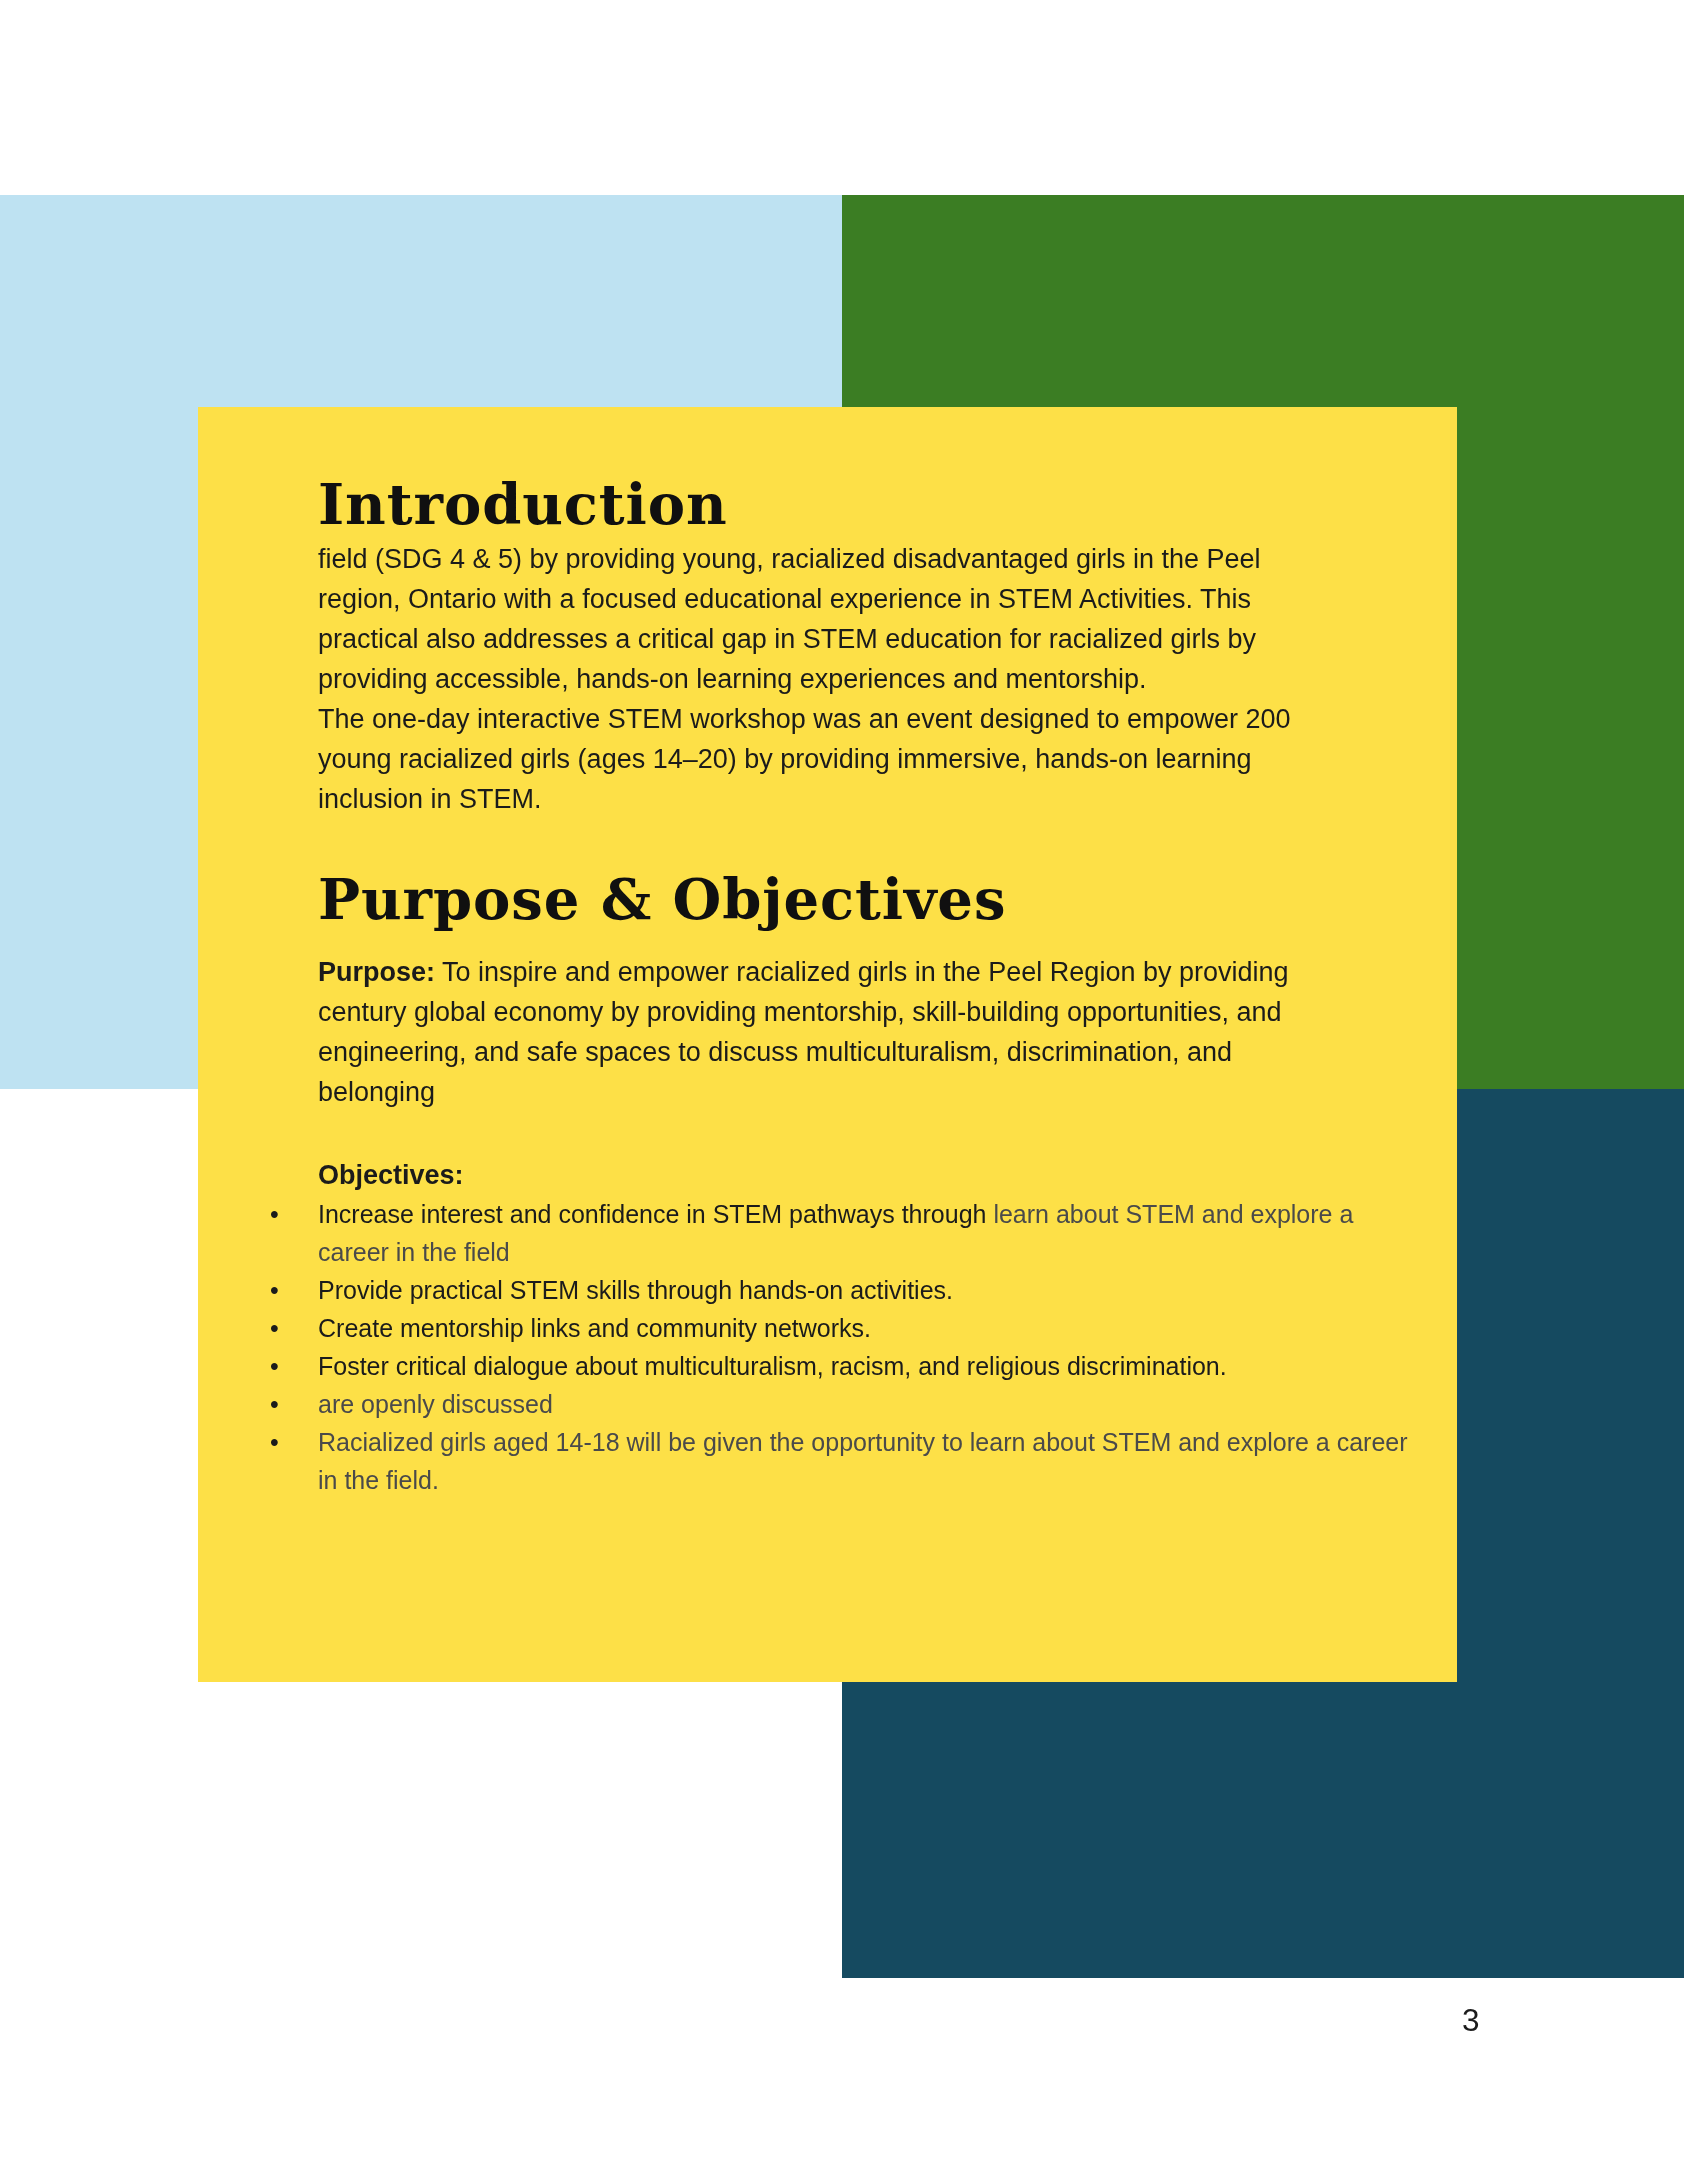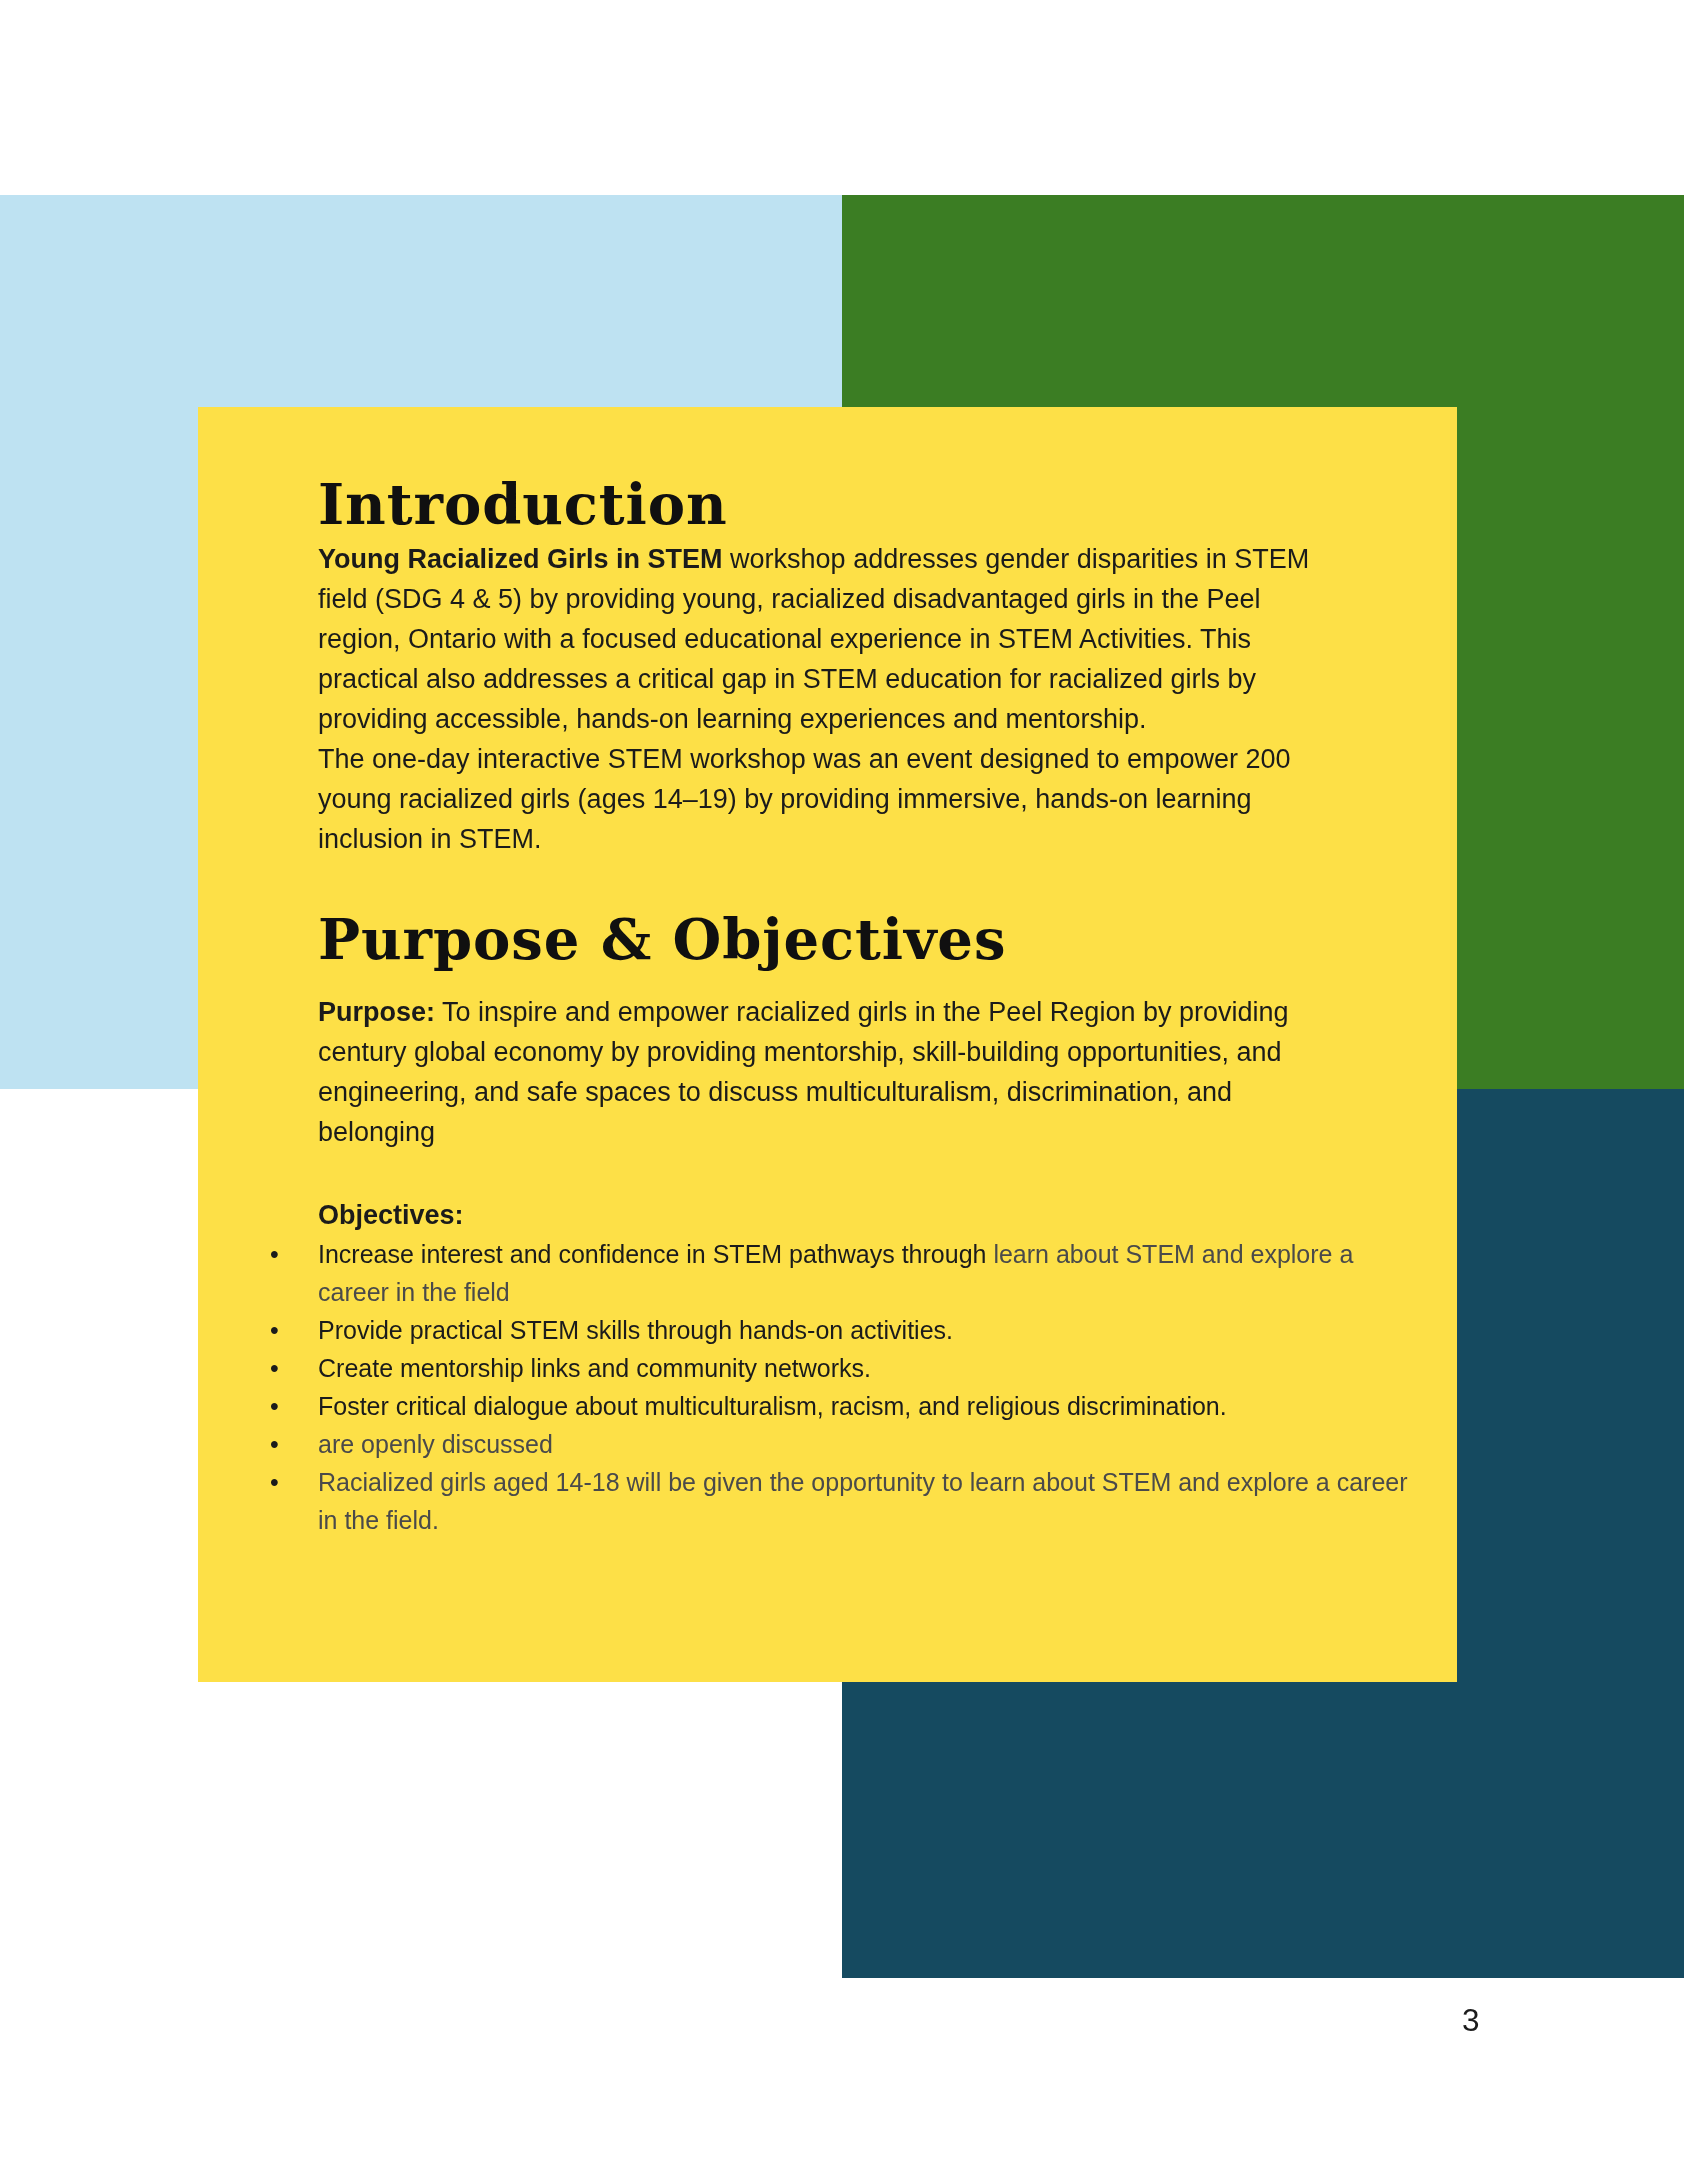--- a/index.html
+++ b/index.html
@@ -61,27 +61,26 @@
 <div class="rect" id="rect-blue" style="background: rgb(190, 226, 242);"></div>
 <div class="rect" id="rect-green" style="background: rgb(59, 125, 35);"></div>
 <div class="rect" id="rect-teal" style="background: rgb(21, 74, 96);"></div>
 
 <div id="card" style="background: #fde047;">
   <div class="card-inner">
 
     <h1 class="doc-heading" id="intro-heading">Introduction</h1>
 
     <div class="para" id="intro-para">
-        <div class="line"><span class="bold">Young Racialized Girls in STEM</span><span> workshop addresses gender disparities in STEM</span></div>
         <div class="line"><span>field (SDG 4 &amp; 5) by providing young, racialized disadvantaged girls in the Peel</span></div>
         <div class="line"><span>region, Ontario with a focused educational experience in STEM Activities. This</span></div>
         <div class="line"><span>practical also addresses a critical gap in STEM education for racialized girls by</span></div>
         <div class="line"><span>providing accessible, hands-on learning experiences and mentorship.</span></div>
         <div class="line"><span>The one-day interactive STEM workshop was an event designed to empower 200</span></div>
-        <div class="line"><span>young racialized girls (ages 14–19) by providing immersive, hands-on learning</span></div>
+        <div class="line"><span>young racialized girls (ages 14–20) by providing immersive, hands-on learning</span></div>
         <div class="line"><span>inclusion in STEM.</span></div>
       </div>
 
     <h1 class="doc-heading" id="purpose-heading">Purpose &amp; Objectives</h1>
 
     <div class="para" id="purpose-para">
         <div class="line"><span class="bold">Purpose:</span><span> To inspire and empower racialized girls in the Peel Region by providing</span></div>
         <div class="line"><span>century global economy by providing mentorship, skill-building opportunities, and</span></div>
         <div class="line"><span>engineering, and safe spaces to discuss multiculturalism, discrimination, and</span></div>
         <div class="line"><span>belonging</span></div>

